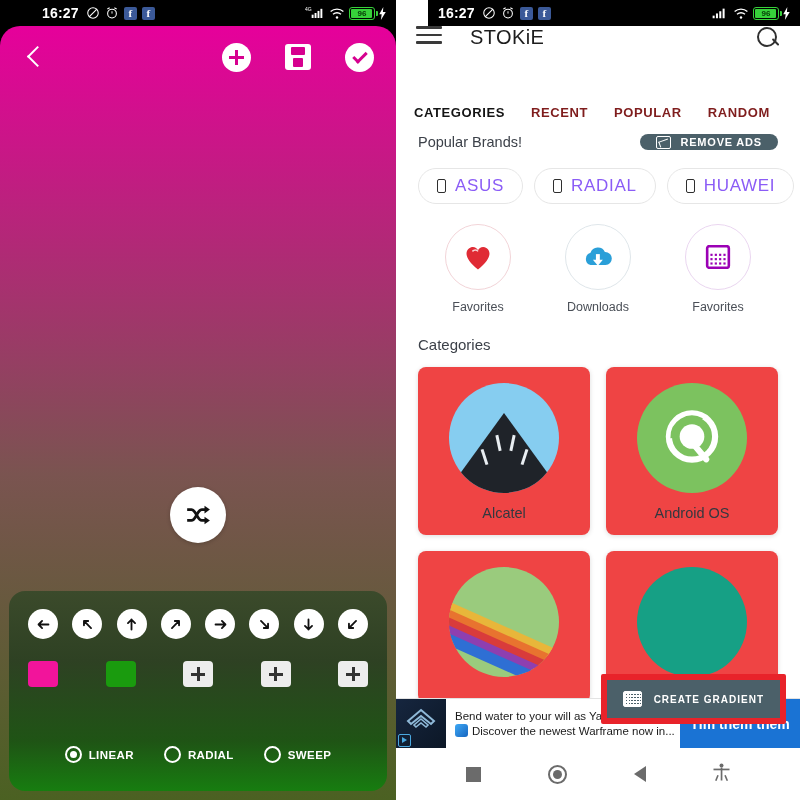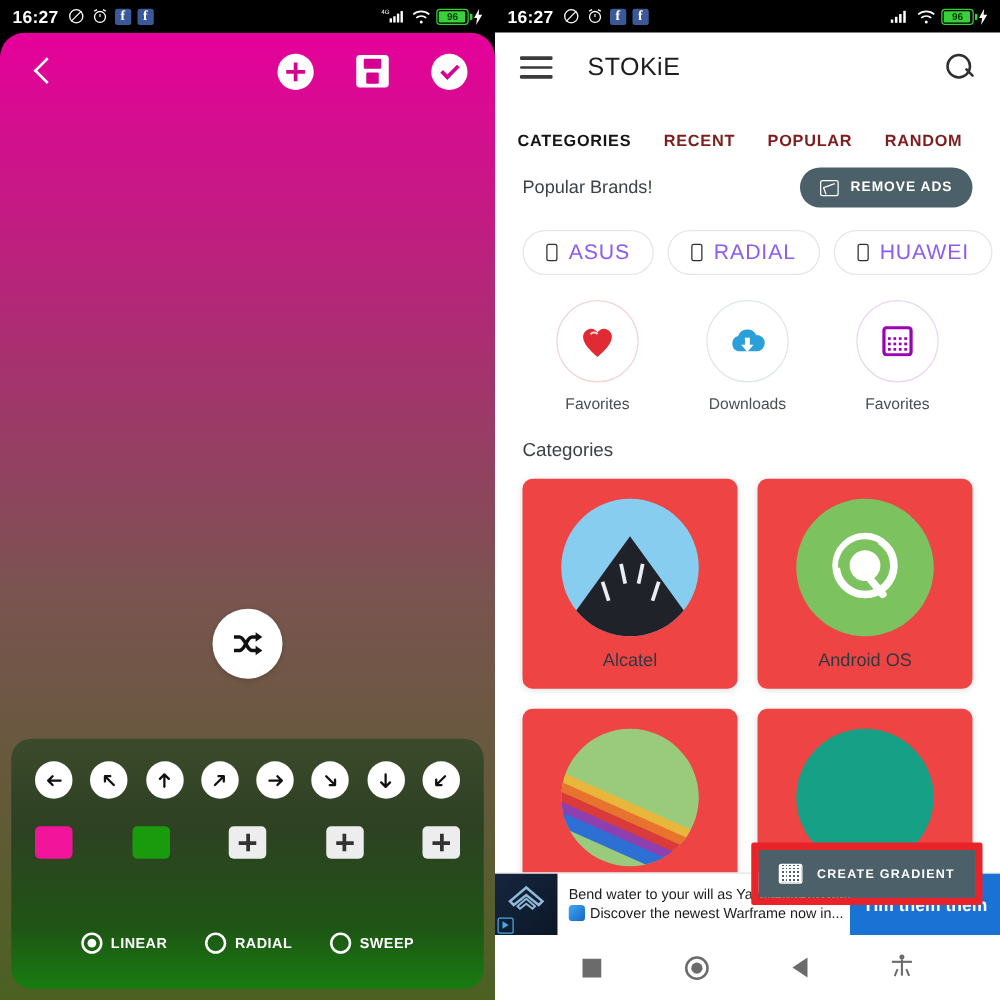--- a/index.html
+++ b/index.html
@@ -19,20 +19,21 @@
     overflow: hidden;
   }
   .statusbar {
     position: relative;
     height: 26px;
     background: #000;
     display: flex; align-items: center;
     padding: 0 10px;
     color: #fff;
     z-index: 30;
+    margin-left: 32px;
   }
   .sb-time {
     font-size: 14px; font-weight: bold; letter-spacing: .2px;
     margin-right: 7px; color:#fff;
   }
   .sb-icons-left { display: flex; align-items: center; gap: 5px; }
   .sb-spacer { flex: 1; }
   .sb-icons-right { display: flex; align-items: center; gap: 4px; }
   .ic { display:inline-block; line-height:0; }
   .fb-icon {
@@ -143,21 +144,21 @@
   .phone-right {
     position: relative; width: 404px; height: 800px; background:#fff; overflow:hidden;
   }
   .r-status { background:#000; }
   .app-body {
     position:absolute; top:26px; left:0; right:0; bottom:0;
     background:#fff; border-top-left-radius: 20px; border-top-right-radius: 20px;
     overflow:hidden;
   }
   .appbar {
-    height: 56px; display:flex; align-items:center; padding: 0 20px;
+    height: 56px; display:flex; padding: 0 20px;
   }
   .hamburger { width:26px; height:18px; display:flex; flex-direction:column; justify-content:space-between; }
   .hamburger span { display:block; height:2.6px; background:#3a3a3a; border-radius:1px; }
   .app-title { margin-left: 28px; font-size: 20px; color:#1d1d1d; letter-spacing:.4px; font-weight:500;}
   .appbar-spacer { flex:1; }
   .search-ic { width:24px; height:24px; position:relative; }
   .search-ic::before{
     content:""; position:absolute; left:1px; top:1px; width:16px; height:16px;
     border:2.2px solid #303030; border-radius:50%;
   }
@@ -167,21 +168,21 @@
   }
 
   .tabs { display:flex; padding: 0 18px; gap: 26px; align-items:flex-end; height: 38px;}
   .tab { font-size: 13px; letter-spacing:.6px; color:#7f1d1d; font-weight:bold; }
   .tab.active { color:#141414; }
 
   .brands-head { display:flex; align-items:center; padding: 14px 22px 0; }
   .brands-title { font-size:14.5px; color:#3c4149; }
   .bh-spacer{flex:1;}
   .remove-ads {
-    background:#4b6069; color:#fff; border-radius:18px; height:32px;
+    background:#4b6069; color:#fff; border-radius:18px; height:16px;
     display:flex; align-items:center; gap:9px; padding: 0 16px;
   }
   .ra-label { font-size:11px; font-weight:bold; letter-spacing:.8px; }
   .ra-ic { width:15px;height:13px;border:1.6px solid #fff;border-radius:2px;position:relative;}
   .ra-ic::after{content:"";position:absolute;left:1.5px;bottom:1.5px;width:9px;height:5px;
     border-left:1.5px solid #fff;border-top:1.5px solid #fff;transform:rotate(-20deg);}
 
   .chips { display:flex; gap: 11px; padding: 18px 22px 0; }
   .chip {
     height: 36px; border:1.3px solid #e6e6e6; border-radius:20px;

